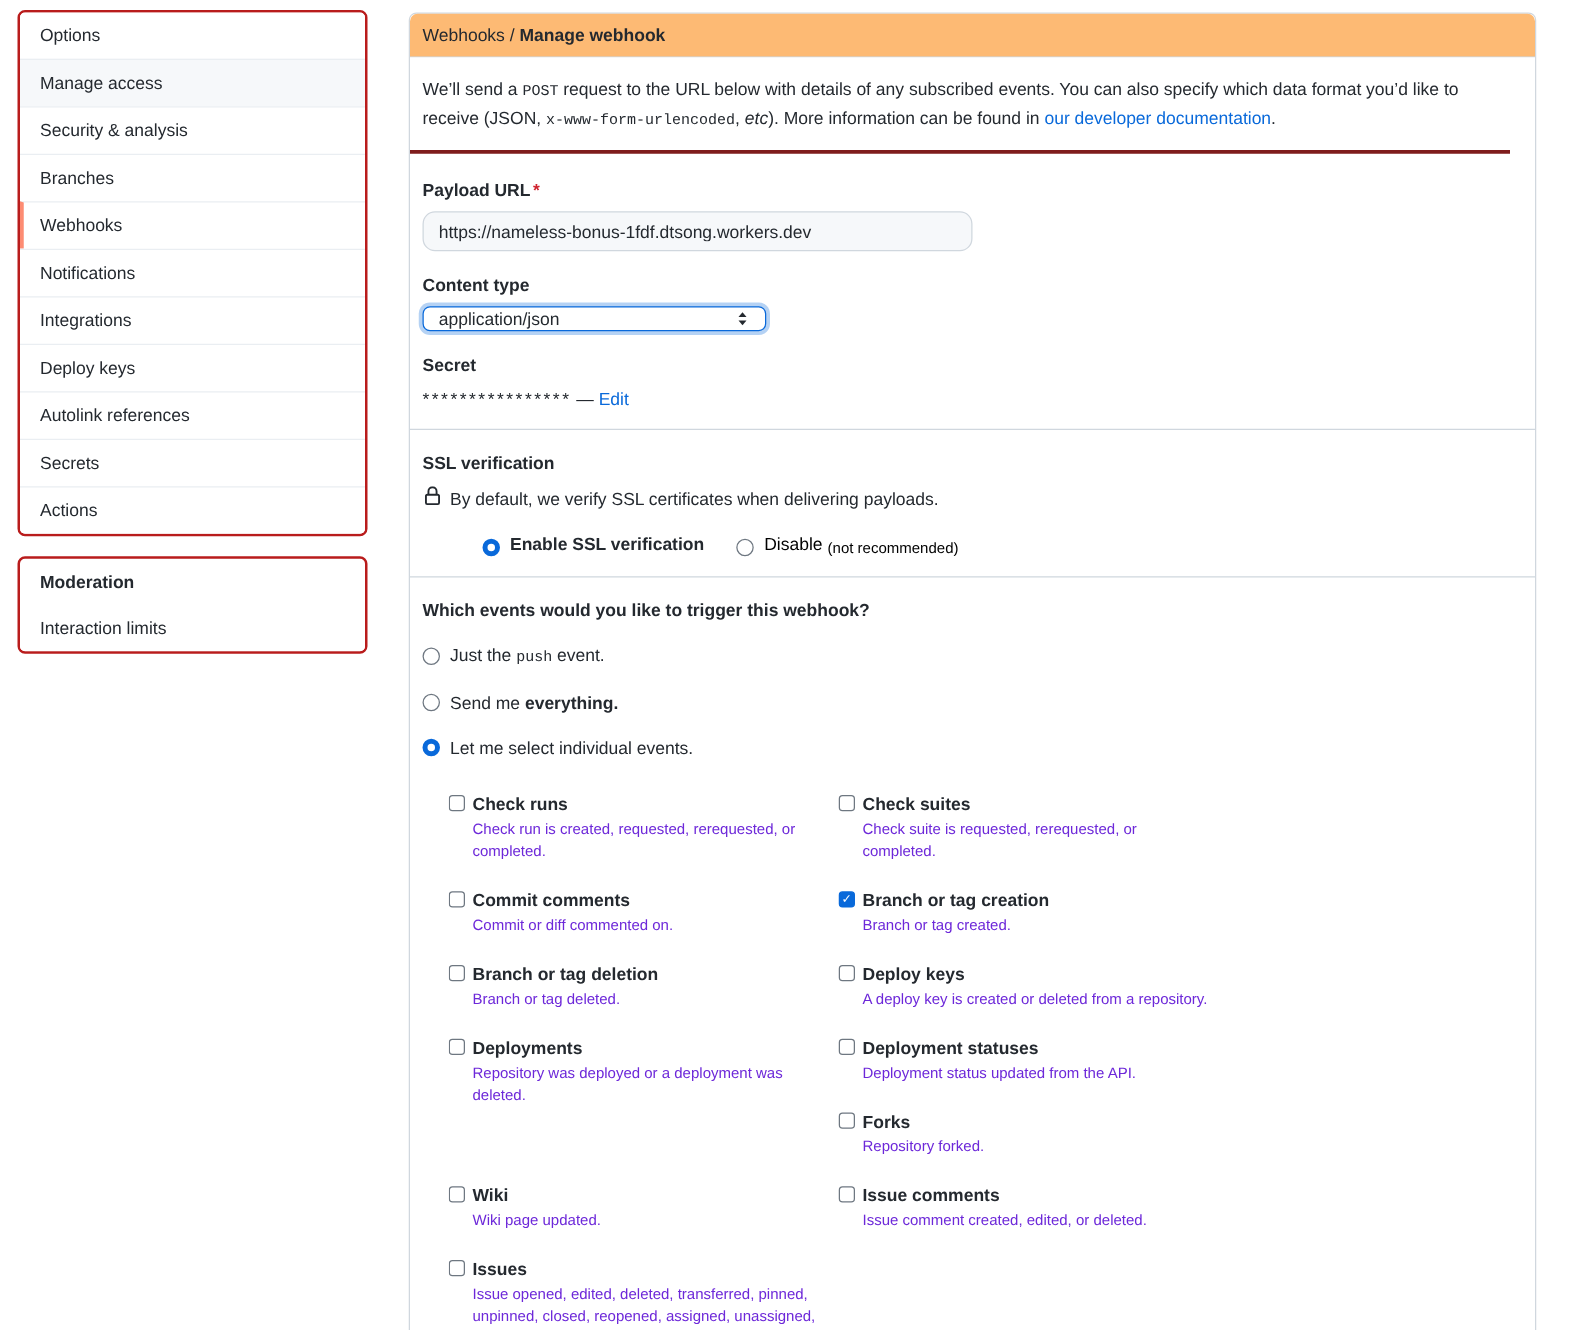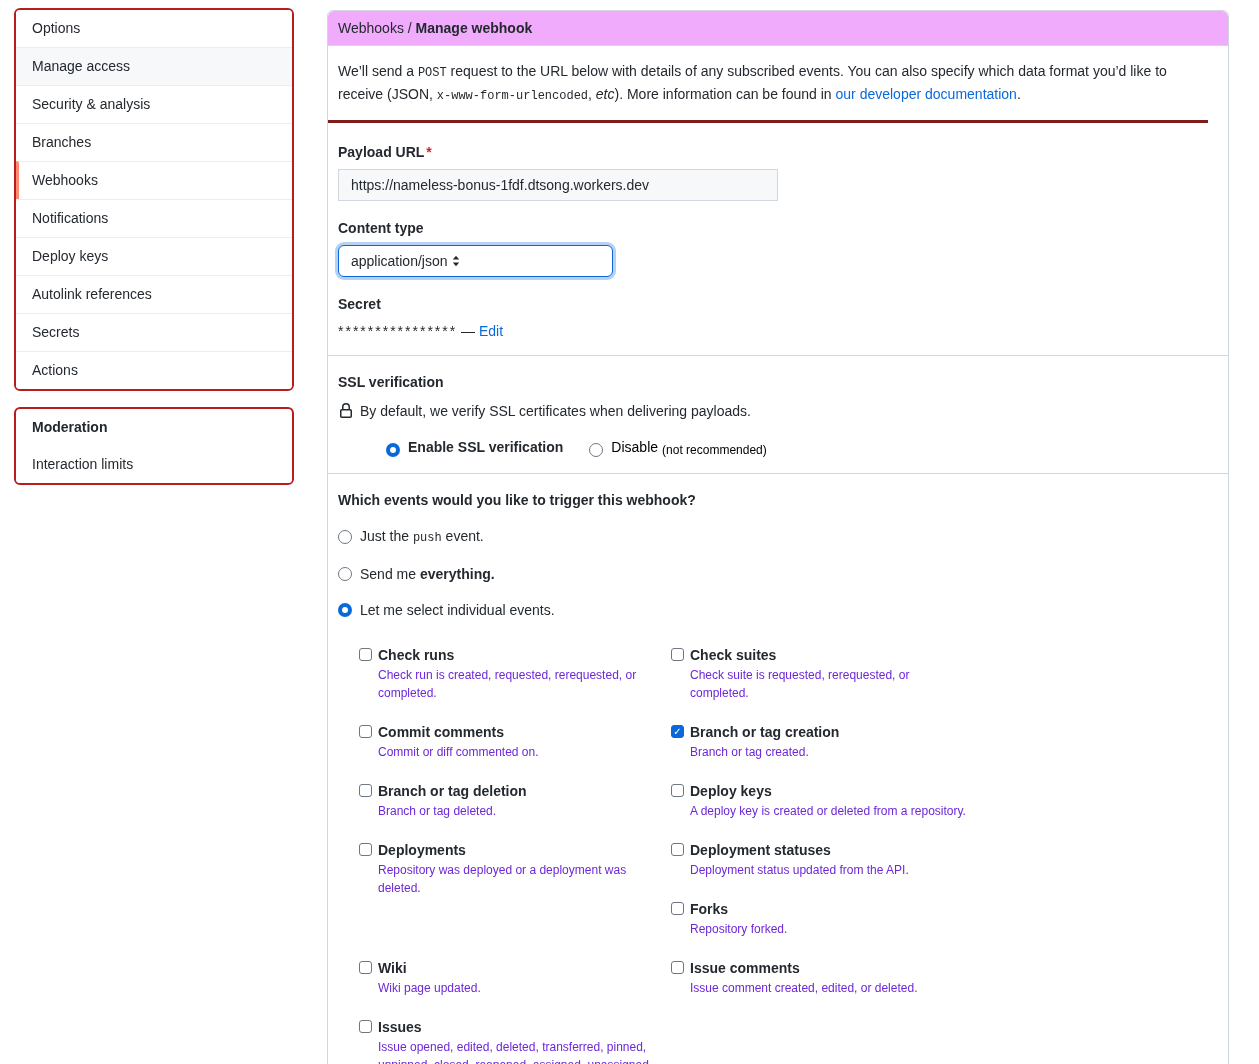--- a/index.html
+++ b/index.html
@@ -22,50 +22,50 @@
   .side-item.hovered { background: #f6f8fa; }
   .side-item.active { border-left: 3px solid #fd8c73; padding-left: 13px; }
   .side-header { padding: 8px 16px; line-height: 21px; font-weight: bold; }
   
   .main { width: 902px; margin-left: 33px; margin-top: 2px; }
   .box {
     border: 1px solid #d0d7de; border-radius: 6px 6px 0 0; background: #fff;
     min-height: 1100px;
   }
   .box-header {
-    background: #f0abfc; border-bottom: 1px solid #d0d7de;
+    background: #fdba74; border-bottom: 1px solid #d0d7de;
     padding: 8px 10px; border-radius: 6px 6px 0 0; line-height: 18px;
   }
   .box-header a { color: #24292f; text-decoration: none; }
   .box-header .crumb-current { font-weight: bold; }
   .box-intro { padding: 15px 10px 13px 10px; border-bottom: 3px solid #7f1d1d; line-height: 21px; max-width: 880px; }
   a.blue { color: #0969da; text-decoration: none; cursor: pointer; }
   code, .mono { font-family: "Liberation Mono", "DejaVu Sans Mono", monospace; font-size: 12px; }
   .form-area { padding: 20px 10px 14px 10px; }
   .field-label { font-weight: bold; display: block; margin-bottom: 8px; line-height: 18px; }
   .req { color: #cf222e; margin-left: 2px; }
   .text-input {
     width: 440px; height: 32px; padding: 5px 12px; font-size: 14px;
     font-family: "Liberation Sans", sans-serif;
-    background: #f6f8fa; border: 1px solid #d0d7de; border-radius: 0; color: #24292f;
+    background: #f6f8fa; border: 1px solid #d0d7de; border-radius: 10px; color: #24292f;
     outline: none;
   }
   .field-group { margin-top: 18px; }
   .select {
-    width: 275px; height: 32px; background: #fff;
+    width: 275px; height: 20px; background: #fff;
     border: 1px solid #0969da; border-radius: 6px;
     box-shadow: 0 0 0 3px rgba(9,105,218,0.3);
-    display: flex; align-items: center; justify-content: flex-start;
+    display: flex; align-items: center; justify-content: space-between;
     padding: 0 10px 0 12px; cursor: pointer;
   }
   .secret-line { line-height: 20px; margin-top: 2px; }
   .secret-mask { letter-spacing: 2px; }
   .section { border-top: 1px solid #d0d7de; padding: 16px 10px; }
   .section-heading { font-weight: bold; line-height: 20px; margin: 0 0 9px 0; font-size: 14px; }
-  .ssl-note { display: flex; align-items: center; gap: 6px; line-height: 20px; margin-bottom: 16px; }
+  .ssl-note { display: flex; gap: 6px; line-height: 20px; margin-bottom: 16px; }
   .radio-row { display: flex; align-items: flex-end; padding-left: 48px; }
   .radio {
     width: 14px; height: 14px; border: 1px solid #6e7781; border-radius: 50%;
     background: #fff; flex: none; cursor: pointer;
   }
   .radio.checked { border: 4px solid #0969da; }
   .radio-label { margin-left: 8px; line-height: 20px; cursor: pointer; }
   .bold { font-weight: bold; }
   .danger { color: #000000; }
   .small-note { font-size: 12px; margin-left: 4px; }
@@ -90,20 +90,21 @@
 <div class="layout">
 
   <div class="sidebar">
     <div class="side-box" id="side-main">
         <div class="side-item">Options</div>
         <div class="side-item hovered">Manage access</div>
         <div class="side-item">Security &amp; analysis</div>
         <div class="side-item">Branches</div>
         <div class="side-item active">Webhooks</div>
         <div class="side-item">Notifications</div>
+        <div class="side-item">Integrations</div>
         <div class="side-item">Deploy keys</div>
         <div class="side-item">Autolink references</div>
         <div class="side-item">Secrets</div>
         <div class="side-item">Actions</div>
       </div>
     <div class="side-box">
       <div class="side-header">Moderation</div>
       <div id="side-moderation">
           <div class="side-item">Interaction limits</div>
         </div>

